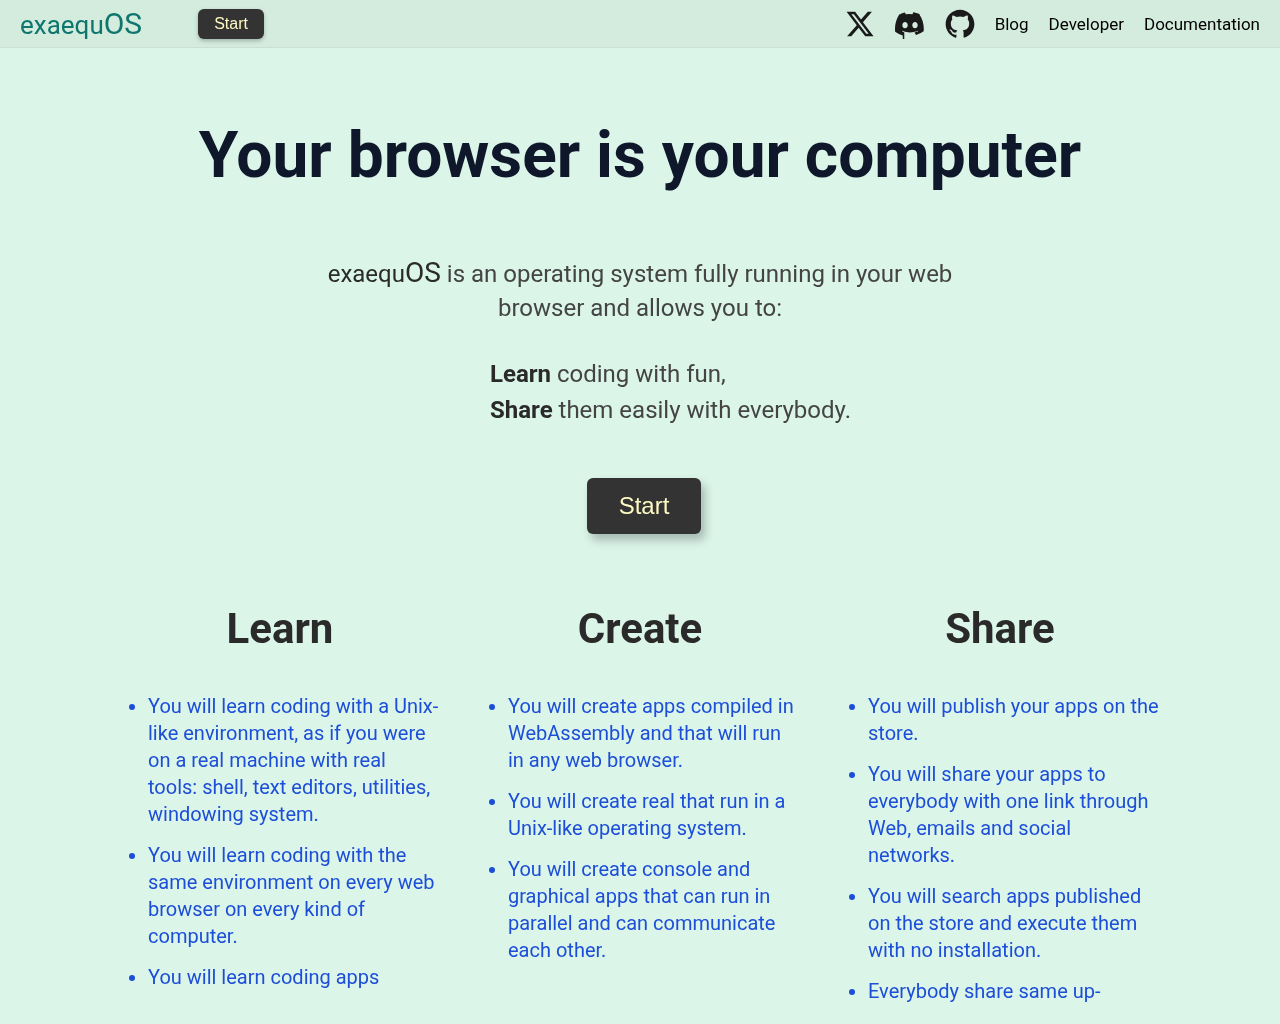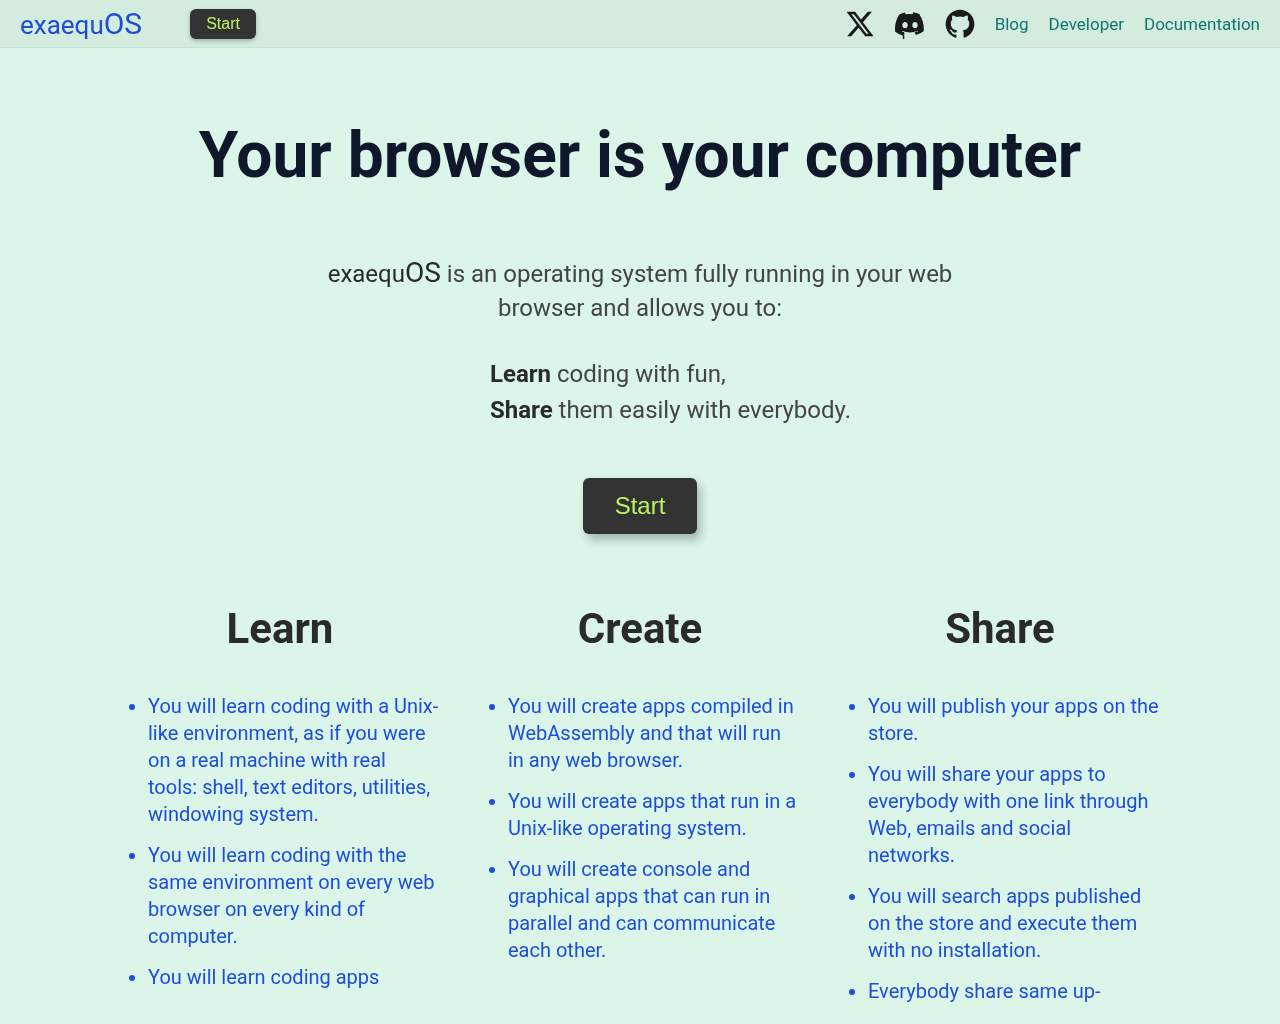--- a/index.html
+++ b/index.html
@@ -18,52 +18,53 @@
     }
     .header {
       background: #d4ecde;
       display: flex;
       align-items: center;
       padding: 6px 20px;
       border-bottom: 1px solid rgba(0,0,0,0.05);
     }
     .logo {
       font-size: 26px;
-      color: #1d4ed8;
+      color: #0f766e;
       font-weight: 400;
       margin-right: 48px;
     }
     .logo .os {
       font-size: 30px;
     }
     .btn {
       background: #333333;
-      color: #bef264;
+      color: #fef9c3;
       border: none;
       border-radius: 6px;
       cursor: pointer;
       box-shadow: 0 2px 4px rgba(0,0,0,0.25);
+      margin-left: 8px;
     }
     .btn-small {
       padding: 6px 16px;
       font-size: 16px;
     }
     .btn-large {
       padding: 14px 32px;
       font-size: 24px;
       box-shadow: 4px 6px 10px rgba(0,0,0,0.25);
     }
     .header-right {
       margin-left: auto;
       display: flex;
       align-items: center;
       gap: 20px;
     }
     .header-right a {
-      color: #0f766e;
+      color: #000000;
       text-decoration: none;
       font-size: 17px;
     }
     .icon-link svg {
       width: 30px;
       height: 30px;
       fill: #1a1a1a;
       display: block;
     }
     .main {
@@ -188,21 +189,21 @@
       <ul>
         <li>You will learn coding with a Unix-like environment, as if you were on a real machine with real tools: shell, text editors, utilities, windowing system.</li>
         <li>You will learn coding with the same environment on every web browser on every kind of computer.</li>
         <li>You will learn coding apps</li>
       </ul>
     </div>
     <div class="col">
       <h2>Create</h2>
       <ul>
         <li>You will create apps compiled in WebAssembly and that will run in any web browser.</li>
-        <li>You will create apps that run in a Unix-like operating system.</li>
+        <li>You will create real that run in a Unix-like operating system.</li>
         <li>You will create console and graphical apps that can run in parallel and can communicate each other.</li>
       </ul>
     </div>
     <div class="col">
       <h2>Share</h2>
       <ul>
         <li>You will publish your apps on the store.</li>
         <li>You will share your apps to everybody with one link through Web, emails and social networks.</li>
         <li>You will search apps published on the store and execute them with no installation.</li>
         <li>Everybody share same up-</li>

